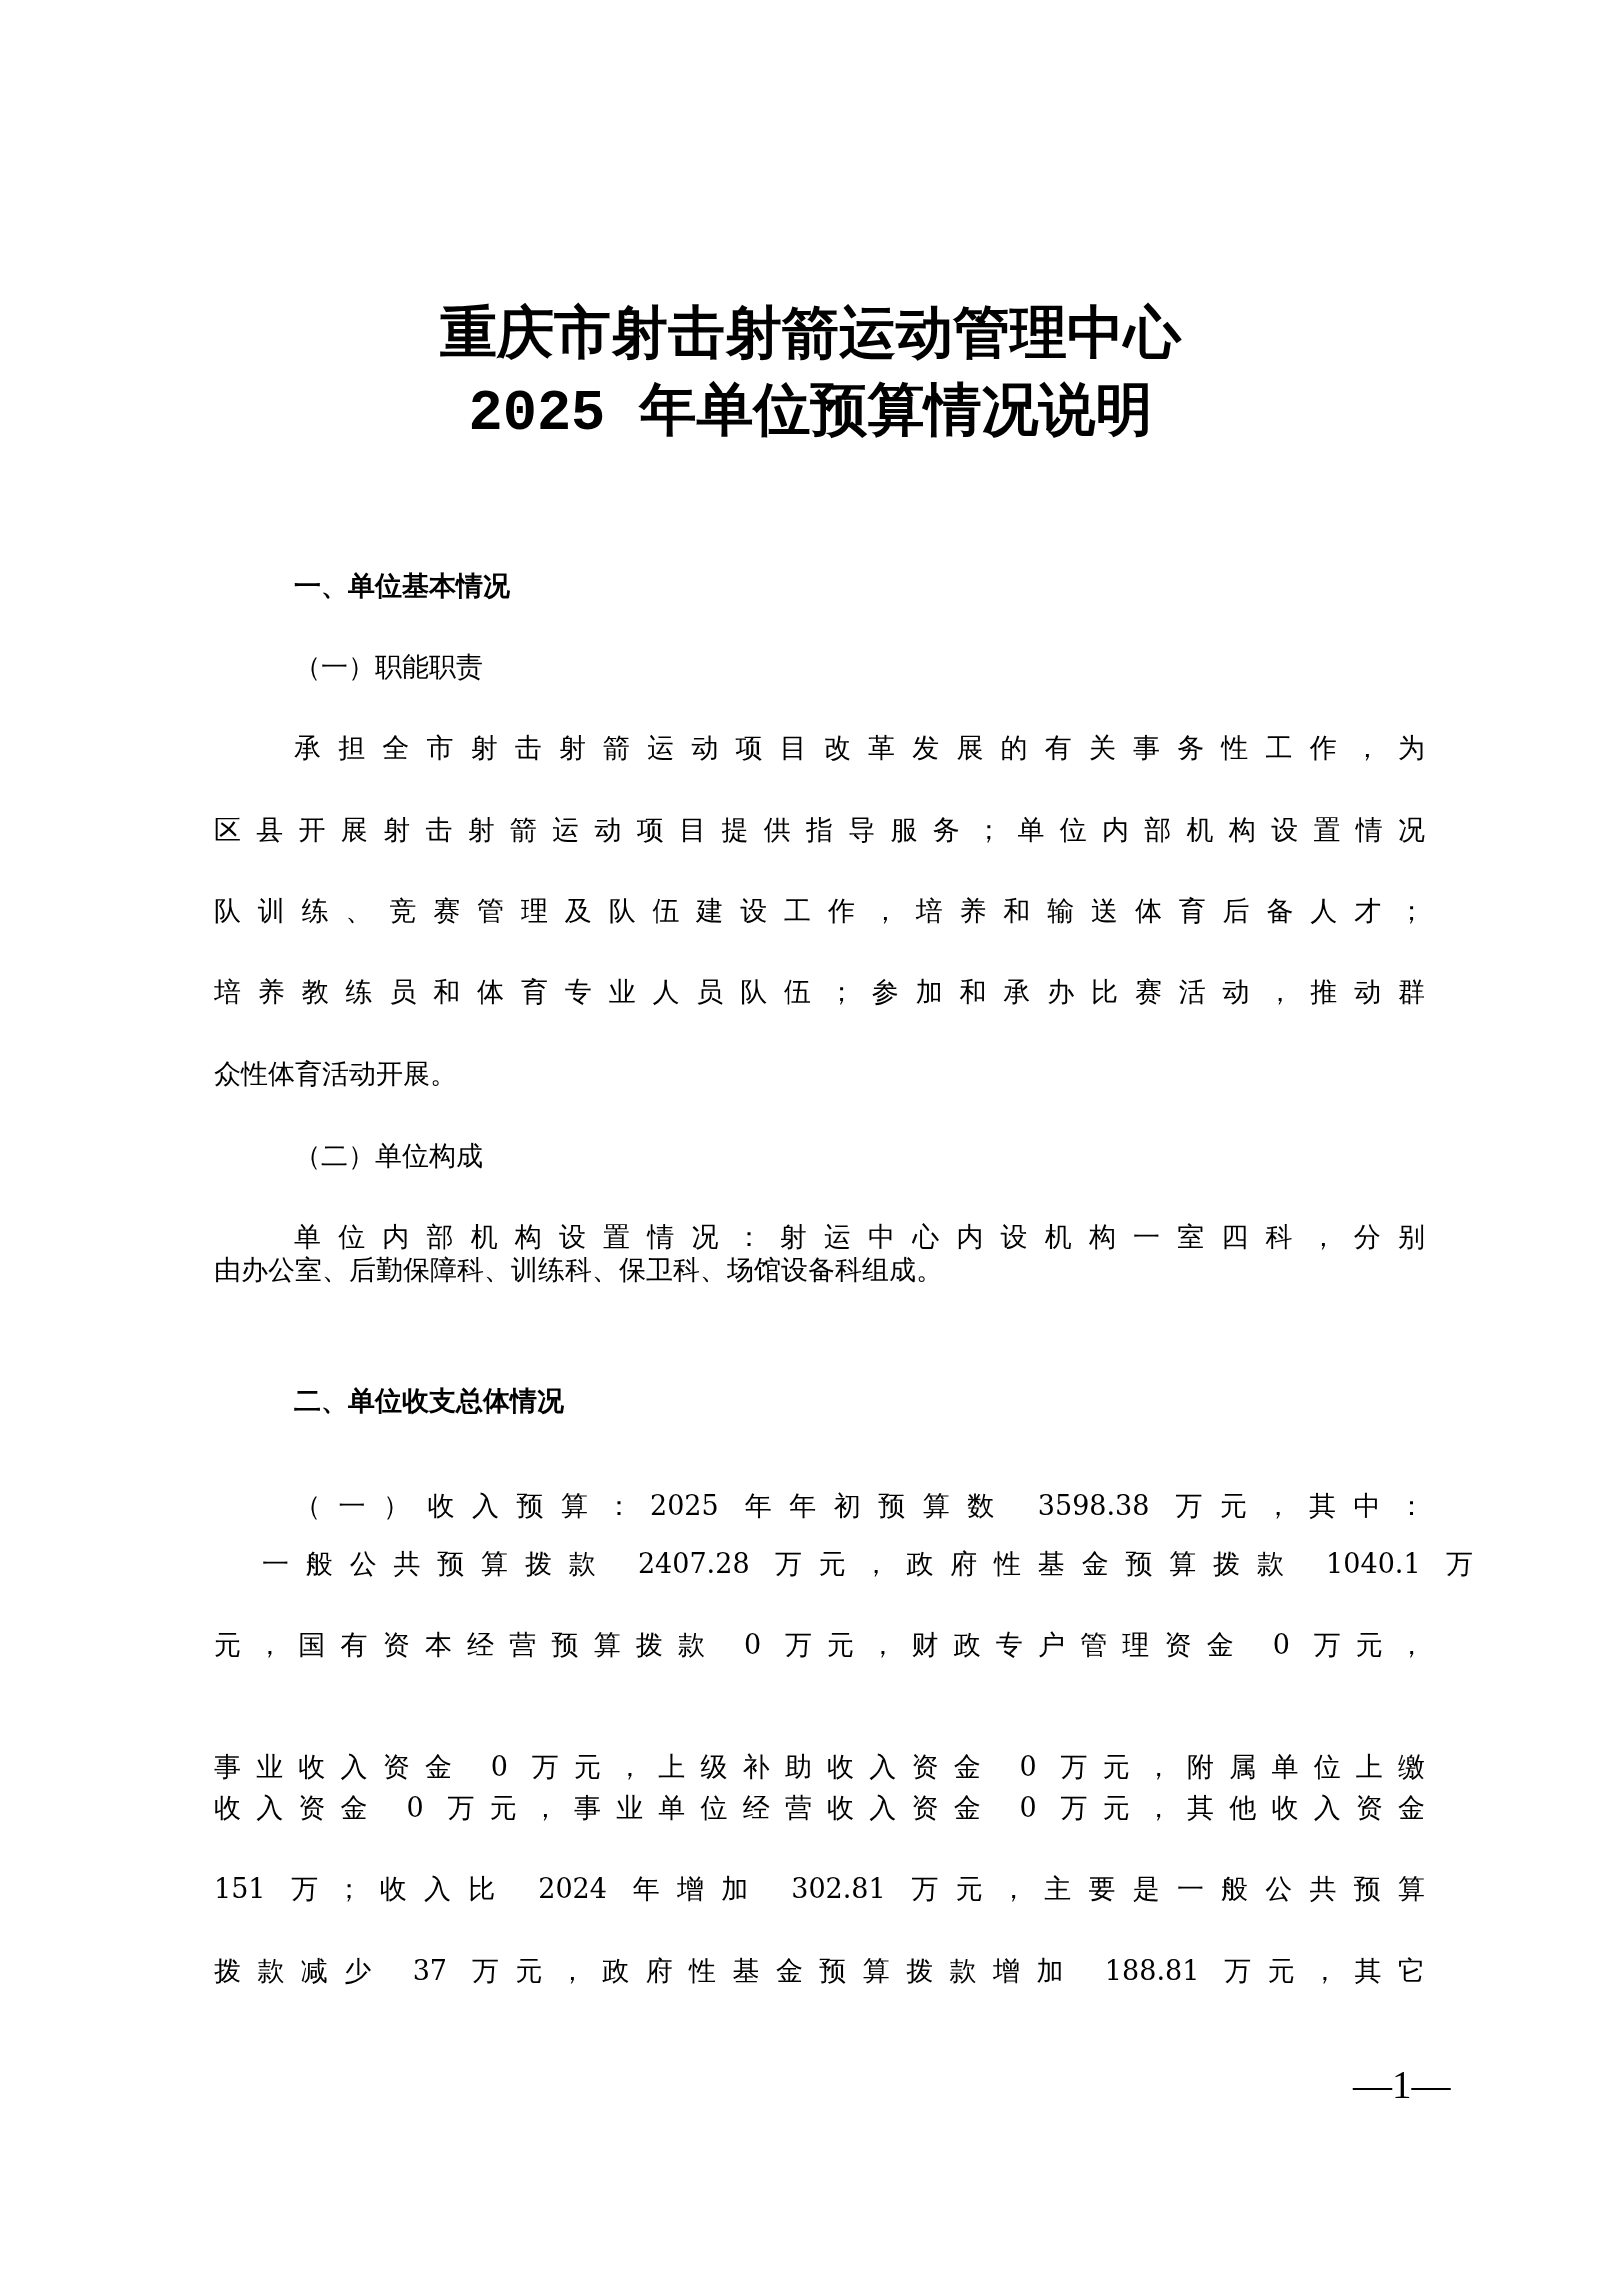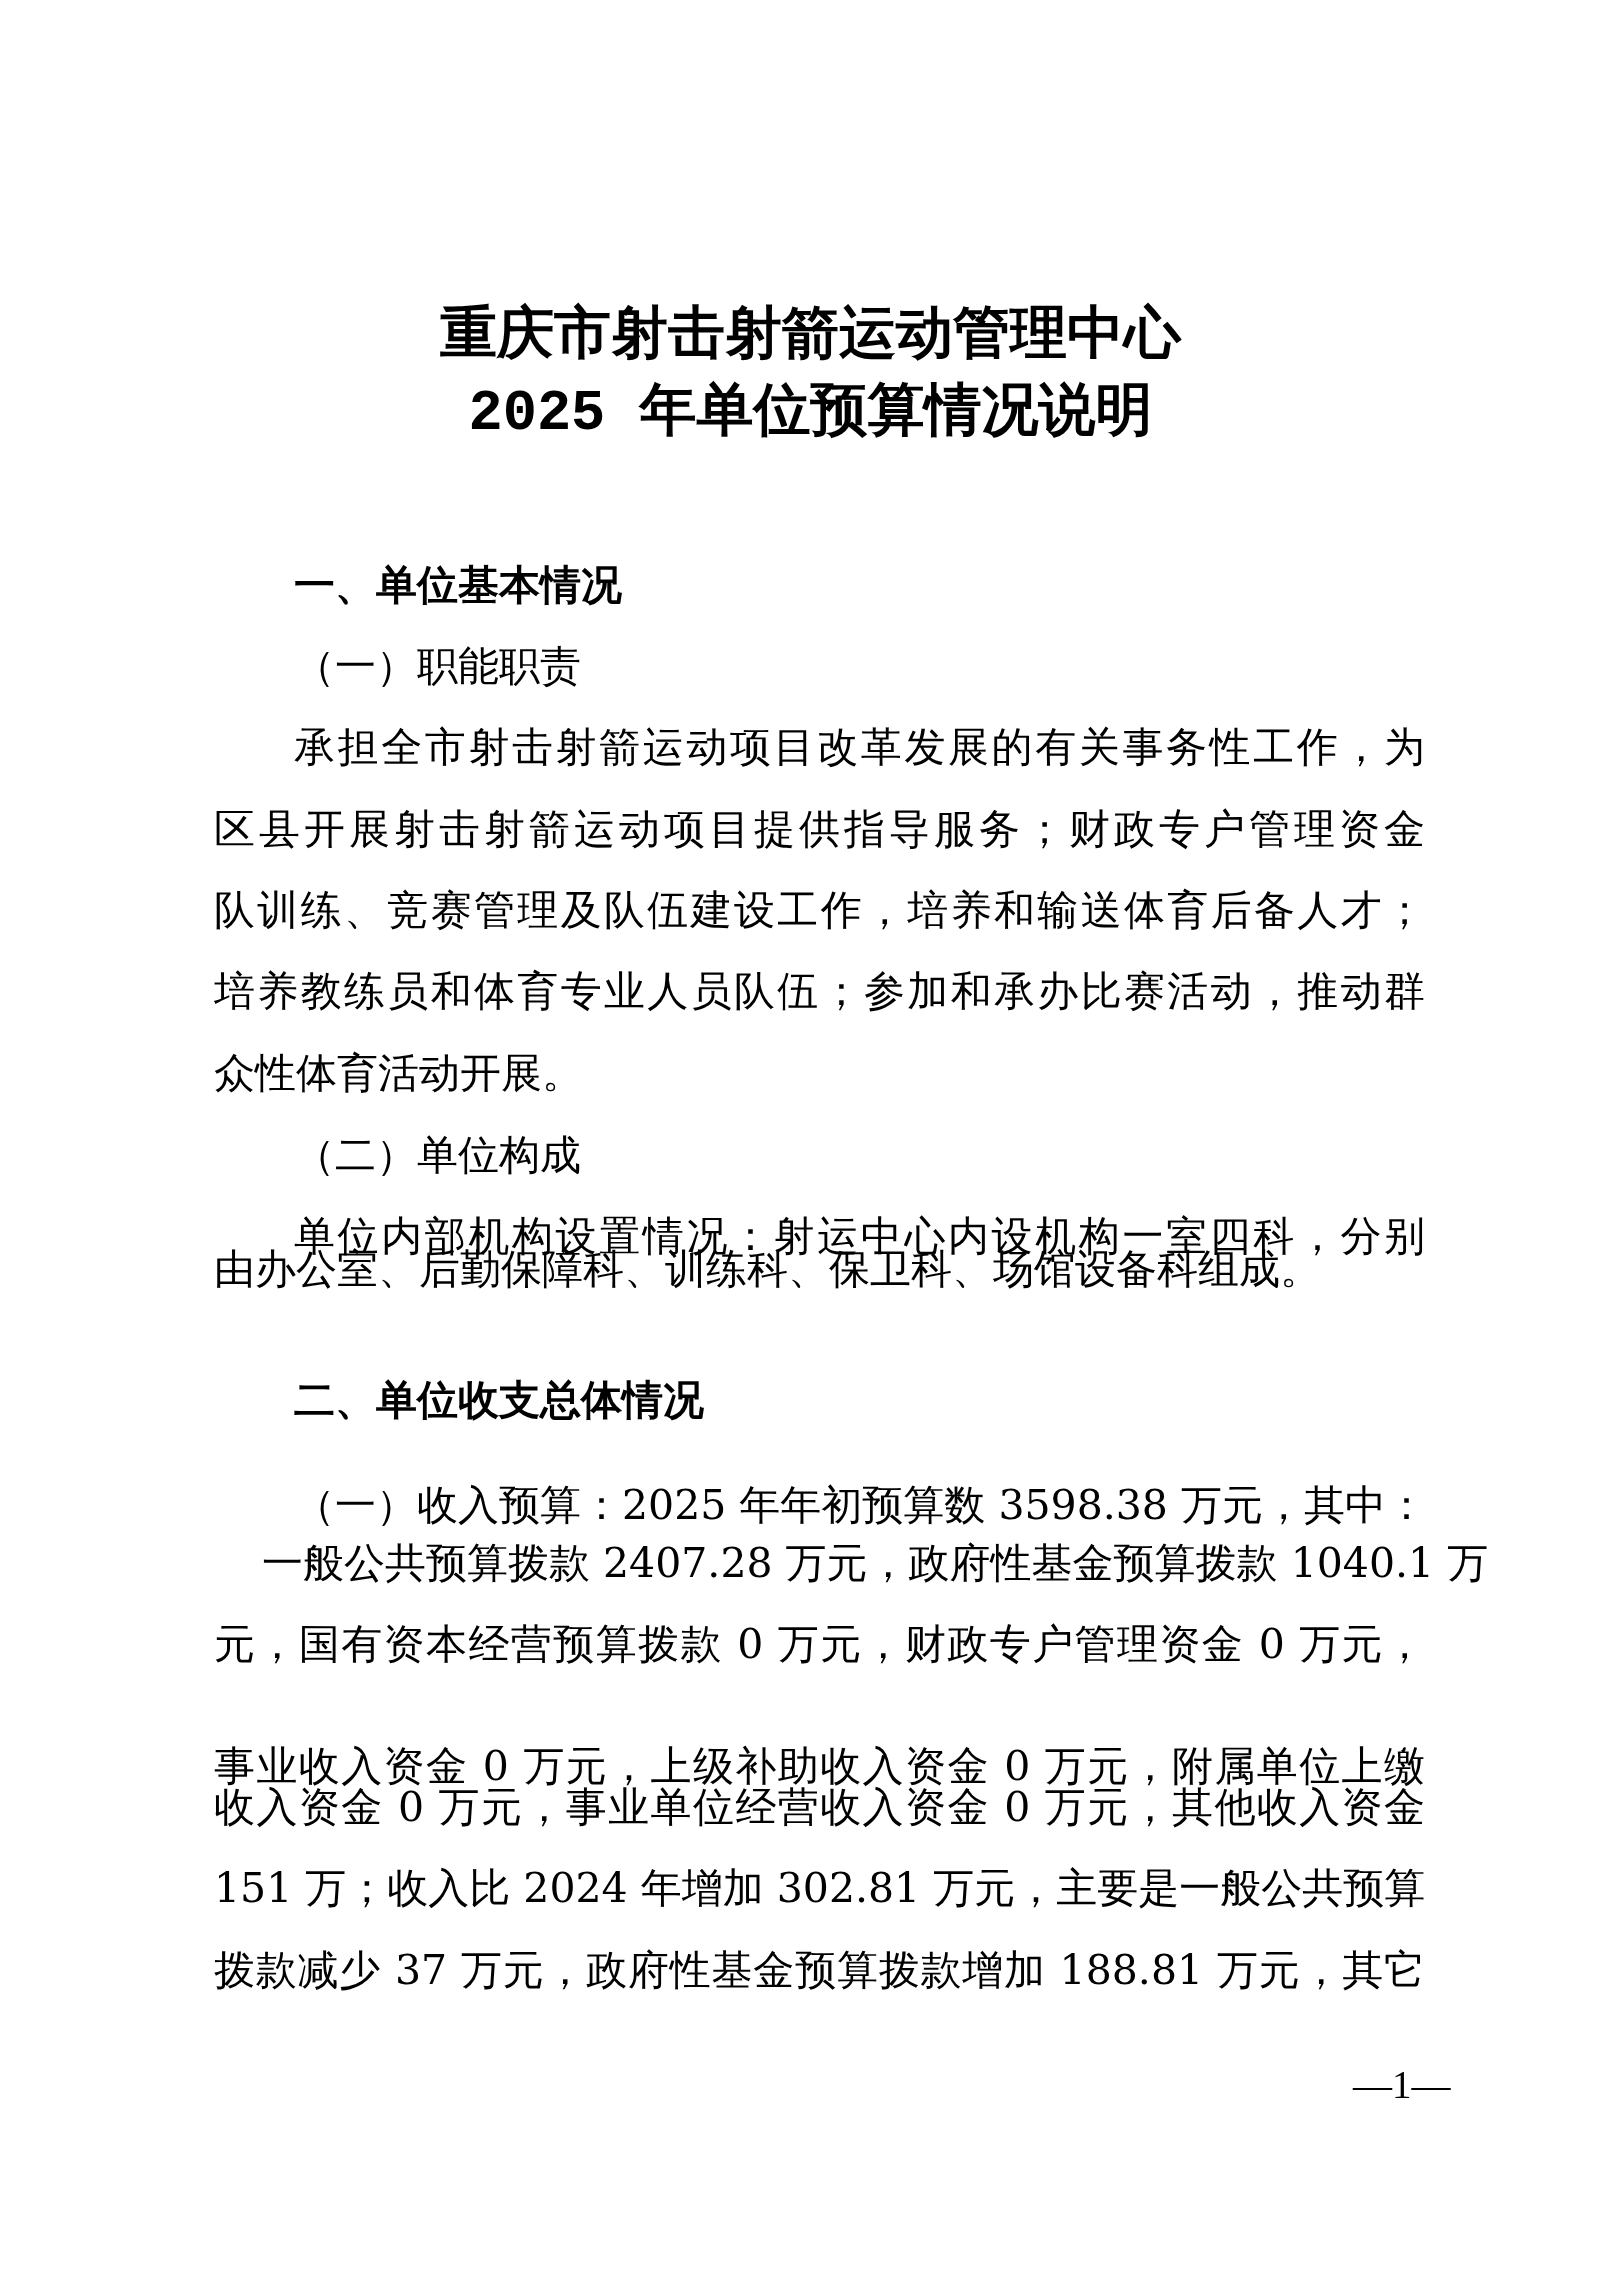--- a/index.html
+++ b/index.html
@@ -1,38 +1,38 @@
 <!DOCTYPE html>
 <html><head>
 <meta charset="utf-8">
 <style>
   html, body { margin:0; padding:0; background:#ffffff; }
   body { width:1621px; height:2293px; position:relative; overflow:hidden; font-family:"DejaVu Serif", "Liberation Serif", serif; color:#000; }
   .title { position:absolute; left:0; width:1621px; text-align:center; font-family:"DejaVu Serif", serif; font-weight:bold; font-size:57px; line-height:59px; letter-spacing:0px; }
   .t1 { top:302px; }
   .t2 { top:385px;font-family:Liberation Mono, monospace; }
-  .line { position:absolute; left:214px; width:1211px; font-size:41px; line-height:47px; white-space:nowrap; text-align:justify; text-align-last:justify; }
+  .line { position:absolute; left:214px; width:1211px; font-size:27px; line-height:47px; white-space:nowrap; text-align:justify; text-align-last:justify; }
   .line.last { text-align-last:left; }
   .indent { left:294px; width:1131px; }
   .h1 { font-family:"DejaVu Sans", sans-serif; font-weight:bold; text-align-last:left; }
   .h2 { text-align-last:left; }
   .pageno { position:absolute; left:1353px; top:2061px; font-size:39px; line-height:47px; font-family:"Liberation Serif", serif; }
 </style>
 </head>
 <body>
 
 <div>
   <div class="title t1">重庆市射击射箭运动管理中心</div>
   <div class="title t2">2025 年单位预算情况说明</div>
 
   <div class="line indent h1" style="top:562px;">一、单位基本情况</div>
   <div class="line indent h2" style="top:643px;">（一）职能职责</div>
 
   <div class="line indent" style="top:724px;">承担全市射击射箭运动项目改革发展的有关事务性工作，为</div>
-  <div class="line" style="top:806px;">区县开展射击射箭运动项目提供指导服务；财政专户管理资金</div>
+  <div class="line" style="top:806px;">区县开展射击射箭运动项目提供指导服务；单位内部机构设置情况</div>
   <div class="line" style="top:887px;">队训练、竞赛管理及队伍建设工作，培养和输送体育后备人才；</div>
   <div class="line" style="top:968px;">培养教练员和体育专业人员队伍；参加和承办比赛活动，推动群</div>
   <div class="line last" style="top:1050px;">众性体育活动开展。</div>
 
   <div class="line indent h2" style="top:1132px;">（二）单位构成</div>
   <div class="line indent" style="top:1213px;">单位内部机构设置情况：射运中心内设机构一室四科，分别</div>
   <div class="line last" style="top:1246px;">由办公室、后勤保障科、训练科、保卫科、场馆设备科组成。</div>
 
   <div class="line indent h1" style="top:1377px;">二、单位收支总体情况</div>
   <div class="line indent" style="top:1458px;margin-top:24px;">（一）收入预算：2025 年年初预算数 3598.38 万元，其中：</div>

